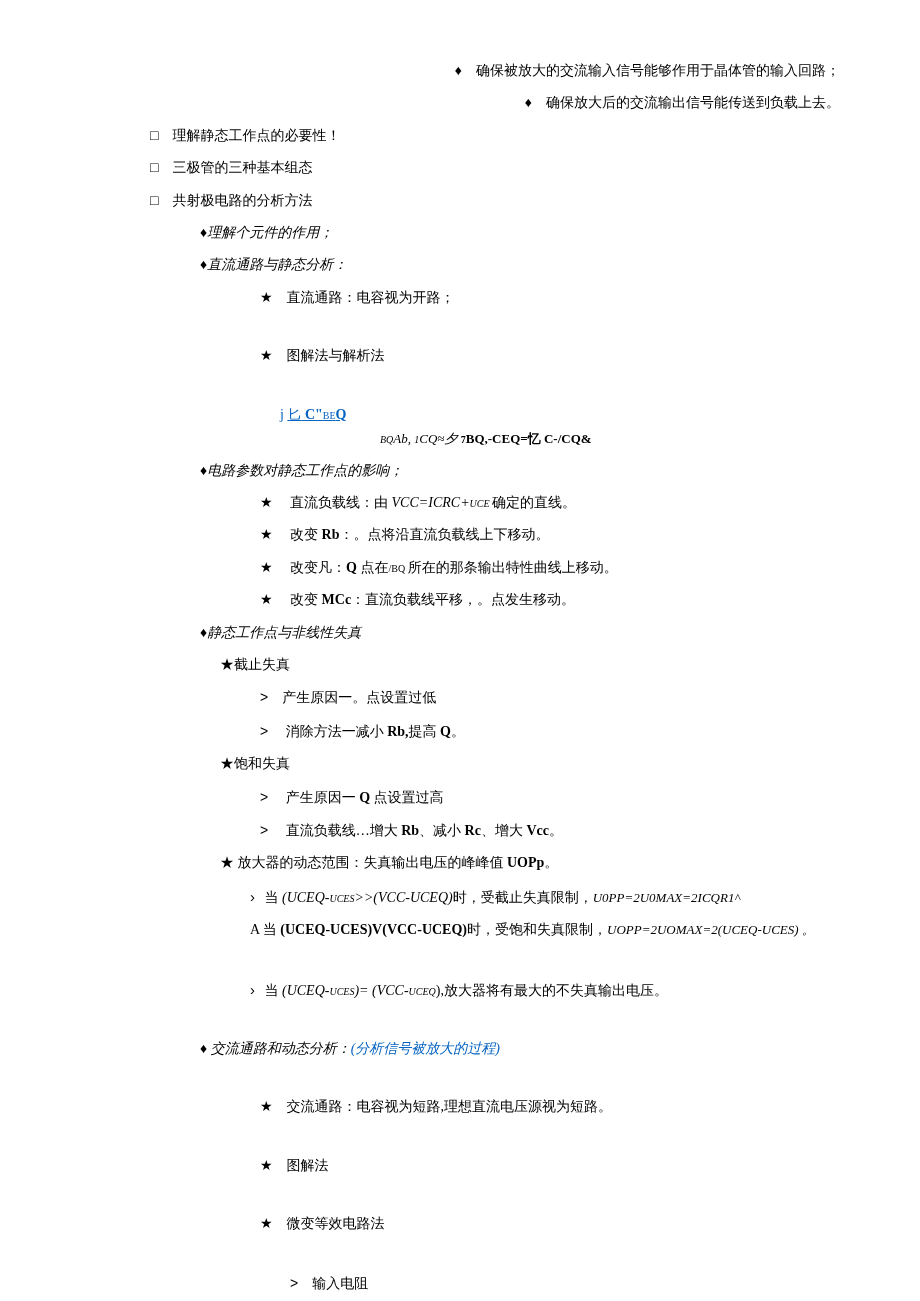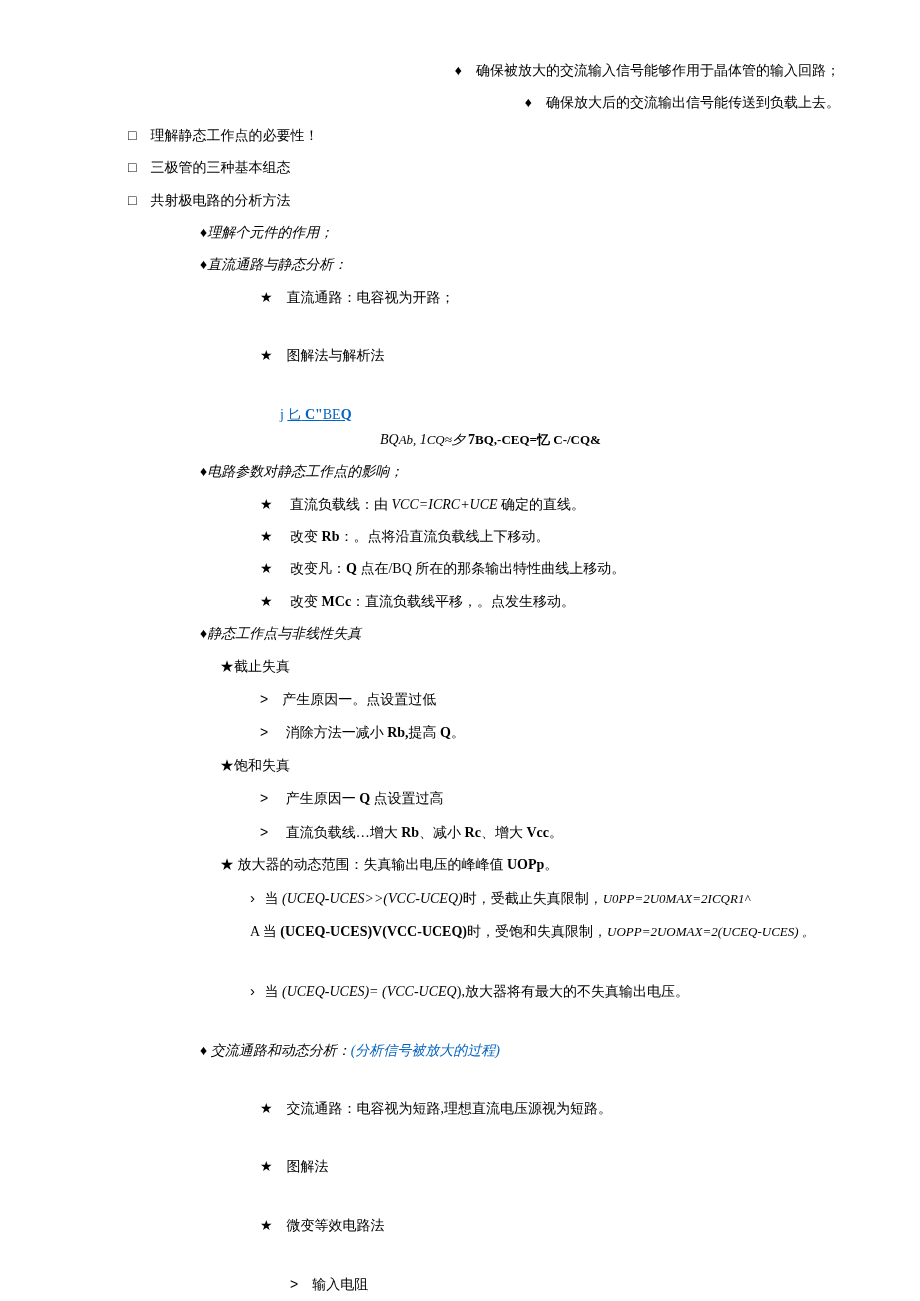--- a/index.html
+++ b/index.html
@@ -8,40 +8,40 @@
     line-height: 1.6;
     color: #000;
     background: #fff;
     margin: 0;
     padding: 60px 80px;
     width: 920px;
     box-sizing: border-box;
   }
   .row { margin-bottom: 10px; }
   .ind1 { padding-left: 50px; text-align: right; }
-  .ind2 { padding-left: 0px; margin-left: 48px; }
+  .ind2 { padding-left: 0px; margin-left: 70px; }
   .ind3 { padding-left: 120px; font-style: italic; }
   .ind4 { padding-left: 140px; }
   .ind5 { padding-left: 180px; }
   .ind6 { padding-left: 170px; }
   .ind7 { padding-left: 210px; }
   .ind-center { padding-left: 300px; }
   .ind-fm1 { padding-left: 200px; }
   .bullet-dia::before { content: "♦"; margin-right: 14px; }
   .bullet-sq::before { content: "□"; margin-right: 14px; }
   .bullet-dia2::before { content: "♦"; margin-right: 0px; }
   .bullet-star::before { content: "★"; margin-right: 14px; }
   .bullet-star2::before { content: "★"; margin-right: 0px; }
   .bullet-ang::before { content: ">"; margin-right: 14px; font-family: sans-serif; }
   .bullet-ang2::before { content: "›"; margin-right: 6px; font-family: sans-serif; font-size:15px;}
   .blue { color: #0563c1; }
   .ul { text-decoration: underline; }
   b { font-family: "SimSun", "Times New Roman", serif; }
   .i { font-style: italic; }
-  .sm { font-size: 14px; }
+  .sm { font-size: 10px; }
   .tight { margin-bottom: 3px; margin-top: 36px; }
   .formula { font-family: "Times New Roman", serif; font-size:13px;}
 </style>
 </head>
 <body>
 
 <div class="row ind1 bullet-dia">确保被放大的交流输入信号能够作用于晶体管的输入回路；</div>
 <div class="row ind1 bullet-dia">确保放大后的交流输出信号能传送到负载上去。</div>
 <div class="row ind2 bullet-sq">理解静态工作点的必要性！</div>
 <div class="row ind2 bullet-sq">三极管的三种基本组态</div>

